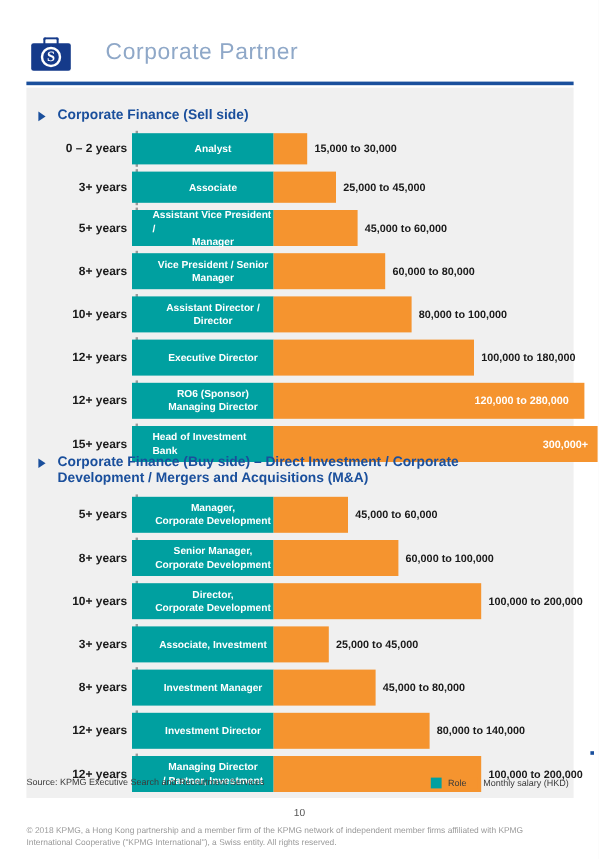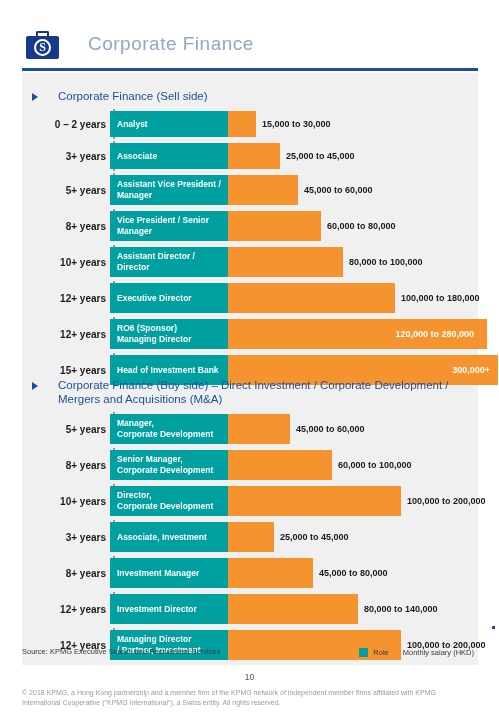--- a/index.html
+++ b/index.html
@@ -71,23 +71,23 @@
   .panel {
     position: absolute;
     left: 22px; top: 73px;
     width: 456px; height: 592px;
     background: #f0f0f0;
   }
 
   .section-title {
     color: #1A4F9C;
     font-size: 11.5px;
-    font-weight: normal;
+    font-weight: bold;
     line-height: 14px;
-    padding-left: 36px;
+    padding-left: 26px;
     position: relative;
   }
   .section-title .arrow {
     position: absolute;
     left: 10px; top: 4px;
     width: 0; height: 0;
     border-left: 6px solid #1A4F9C;
     border-top: 4px solid transparent;
     border-bottom: 4px solid transparent;
   }
@@ -130,24 +130,25 @@
   }
   .role-bar {
     position: absolute;
     left: 0; top: 0;
     width: 118px; height: 100%;
     background: #00A0A0;
     color: #ffffff;
     font-size: 8.5px;
     font-weight: bold;
     line-height: 11px;
-    padding: 0 0 0 7px;
+    padding: 0 0 0 17px;
     display: flex;
     flex-direction: column;
     justify-content: center;
+    align-items: center;
   }
   .sal-bar {
     position: absolute;
     left: 118px; top: 0;
     height: 100%;
     background: #F5942F;
   }
   .sal-label {
     position: absolute;
     top: 0; height: 100%;
@@ -207,21 +208,21 @@
 </head>
 <body>
 
 <div class="header">
   <div class="logo-box">
     <div class="logo-handle"></div>
     <div class="logo-body">
       <div class="logo-circle">S</div>
     </div>
   </div>
-  <div class="header-title">Corporate Finance</div>
+  <div class="header-title">Corporate Partner</div>
   <div class="header-rule"></div>
 </div>
 
 <div class="panel">
 
   <div class="section-title sec1-title">
     <span class="arrow"></span>
     <span>Corporate Finance (Sell side)</span>
   </div>
 

